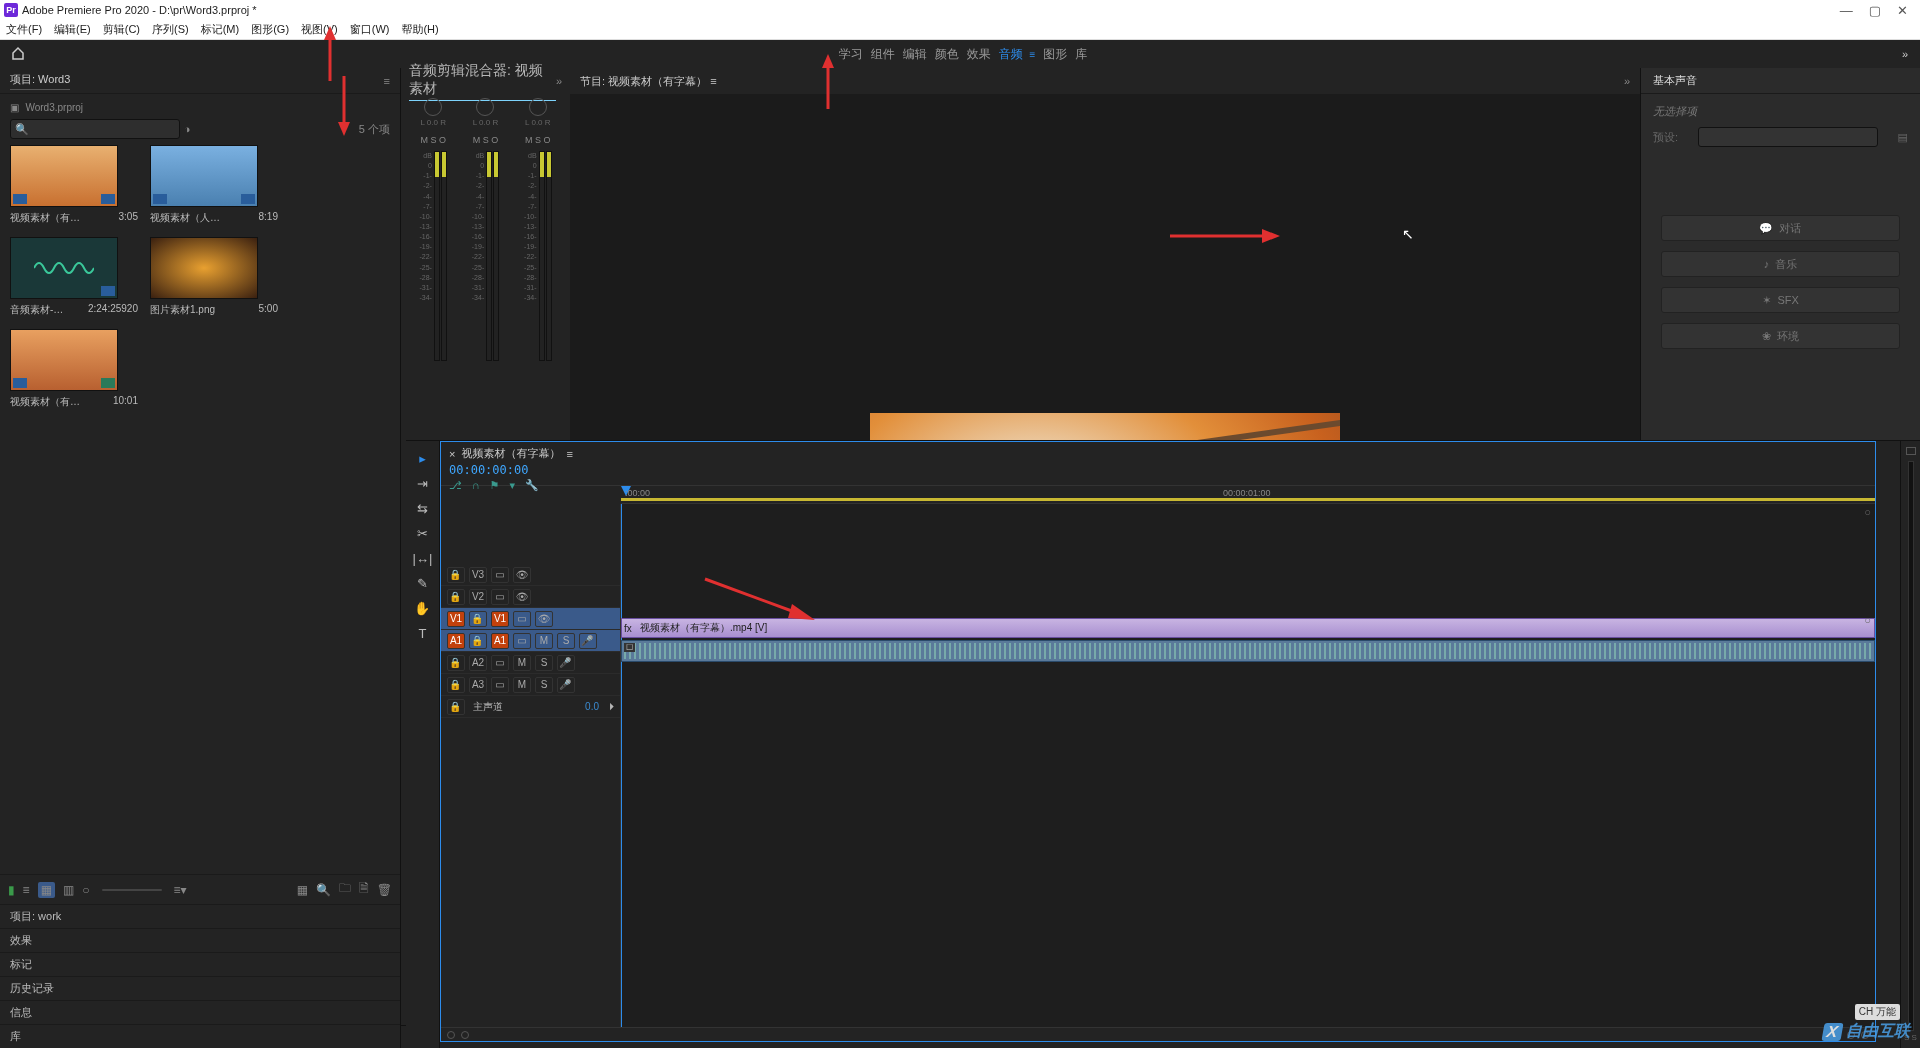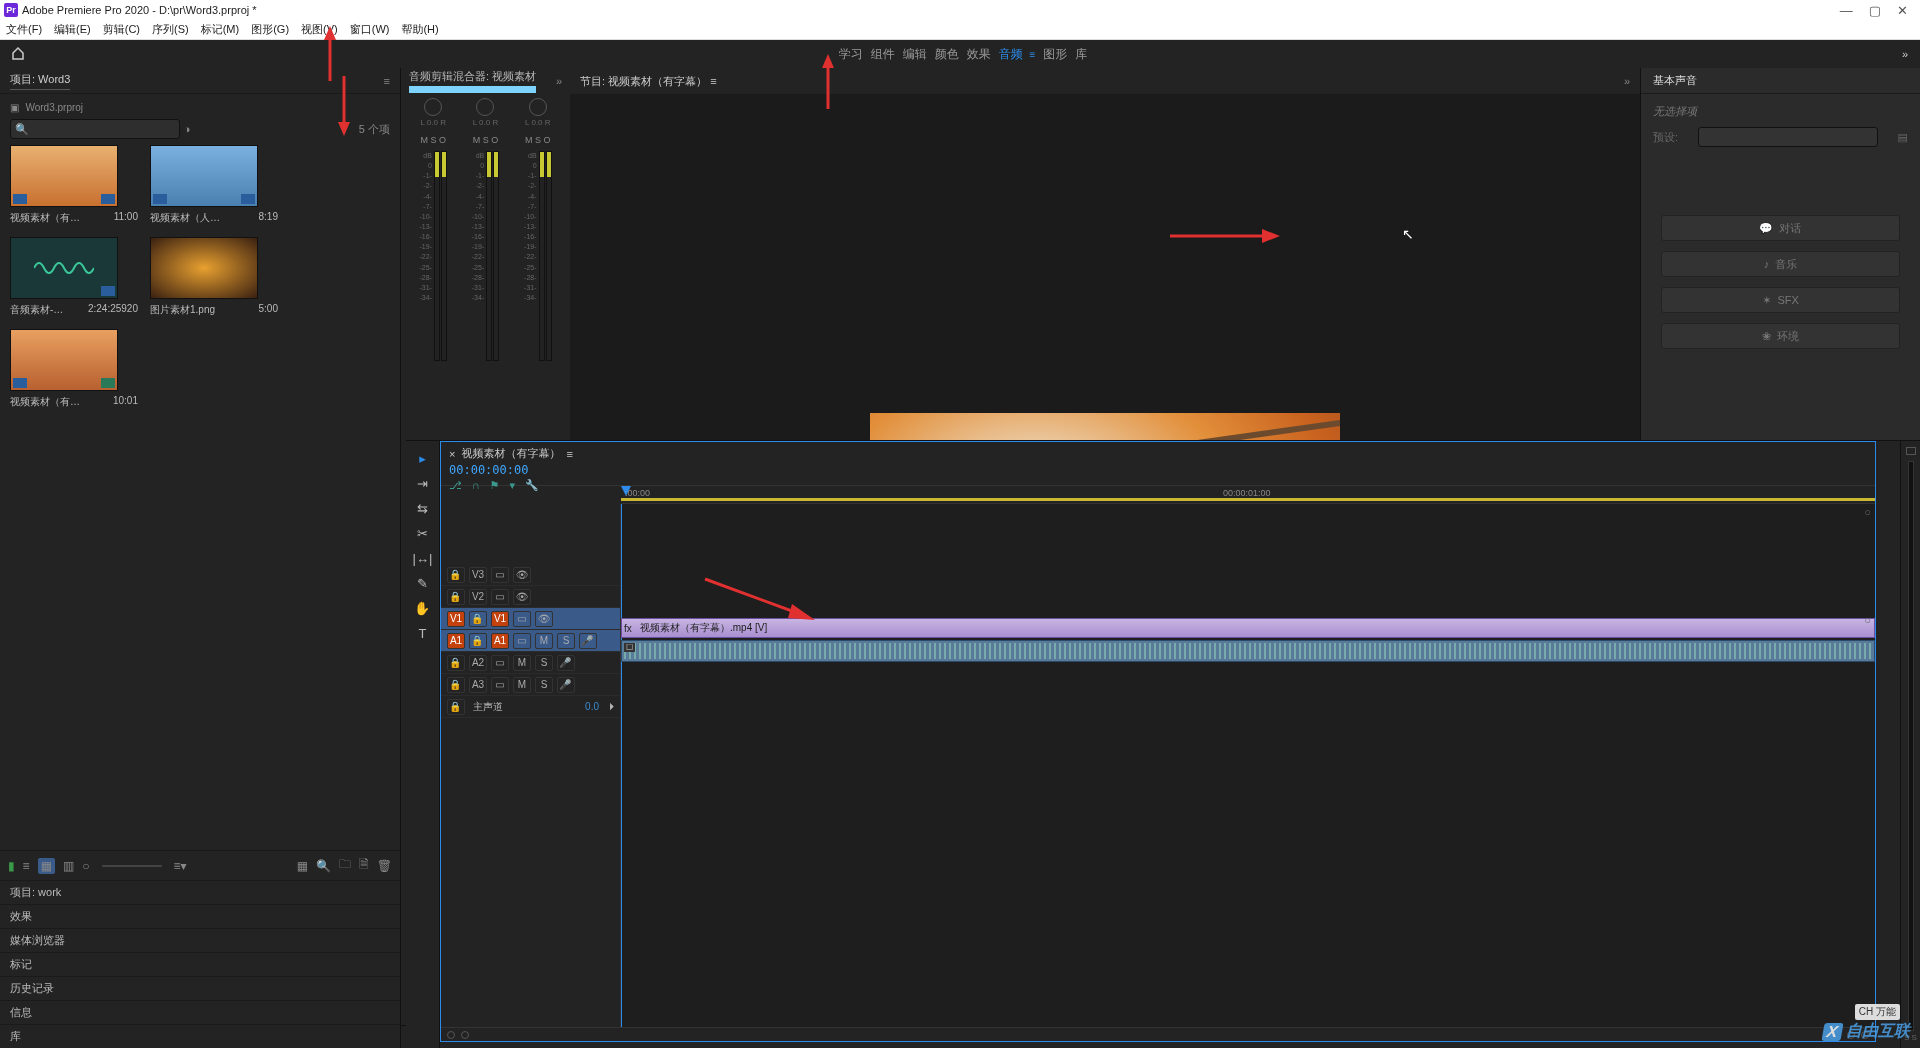--- a/index.html
+++ b/index.html
@@ -35,21 +35,21 @@
 .thumb .badge2 { position:absolute; bottom:2px; right:2px; width:14px; height:10px; background:#295d9b;}
 .media-meta { display:flex; justify-content:space-between; margin-top:4px; font-size:10px; color:#bbb;}
 .media-meta .name { max-width:72px; overflow:hidden; white-space:nowrap; text-overflow:ellipsis;}
 .proj-toolbar { height:30px; display:flex; align-items:center; gap:8px; padding:0 8px; border-top:1px solid #1a1a1a;}
 .proj-toolbar .it { color:#888; font-size:12px; cursor:pointer;}
 .proj-toolbar .thin-slider { flex:0 0 60px; height:2px; background:#444; border-radius:2px; margin:0 4px;}
 .stack-panels { display:flex; flex-direction:column; }
 .stack-panels .p-item { height:24px; display:flex; align-items:center; padding:0 10px; border-top:1px solid #1a1a1a; color:#bbb; cursor:pointer;}
 .audio-mixer { width:170px; background:#232323; border-left:1px solid #111; display:flex; flex-direction:column;}
 .audio-mixer-header { height:26px; display:flex; align-items:center; padding:0 8px; justify-content:space-between;}
-.audio-mixer-header .t { border-bottom:7px solid #7dd3fc; padding-bottom:2px; font-size:11px;}
+.audio-mixer-header .t { border-bottom:1px solid #7dd3fc; padding-bottom:2px; font-size:14px;}
 .mixer-body { flex:1; display:flex; flex-direction:column; padding:4px 6px; }
 .knob-row { display:flex; justify-content:space-around; margin-bottom:4px;}
 .knob { width:40px; text-align:center;}
 .knob .circle { width:18px; height:18px; border:1px solid #555; border-radius:50%; margin:0 auto;}
 .knob .lab { font-size:8px; color:#666; margin-top:2px;}
 .mso-row { display:flex; justify-content:space-around; margin-top:4px; font-size:9px; color:#888;}
 .meters { flex:1; display:flex; justify-content:space-around; margin-top:6px;}
 .meter-col { display:flex; flex-direction:column; align-items:center;}
 .meter-scale { font-size:7px; color:#666; line-height:1.45; text-align:right; padding-right:2px;}
 .meter-pair { display:flex; gap:1px;}
@@ -179,21 +179,21 @@
         <span style="color:#888;">5 个项</span>
       </div>
       <div class="media-grid">
         <div class="media-item">
           <div class="thumb" style="background:linear-gradient(#e8b070,#c87030);">
               <div class="badge1"></div>
               <div class="badge2"></div>
             </div>
           <div class="media-meta">
               <span class="name">视频素材（有…</span>
-              <span>11:00</span>
+              <span>3:05</span>
             </div>
         </div>
         <div class="media-item">
           <div class="thumb" style="background:linear-gradient(#7ab0e0,#4a80b0);">
               <div class="badge1"></div>
               <div class="badge2"></div>
             </div>
           <div class="media-meta">
               <span class="name">视频素材（人…</span>
               <span>8:19</span>
@@ -241,21 +241,20 @@
       <span style="flex:1"></span>
       <span class="it">▦</span>
       <span class="it">🔍</span>
       <span class="it">🗀</span>
       <span class="it">🗎</span>
       <span class="it">🗑</span>
     </div>
     <div class="stack-panels">
       <div class="p-item">项目: work</div>
       <div class="p-item">效果</div>
-      <div class="p-item">媒体浏览器</div>
       <div class="p-item">标记</div>
       <div class="p-item">历史记录</div>
       <div class="p-item">信息</div>
       <div class="p-item">库</div>
     </div>
   </div>
 
   <div class="audio-mixer">
     <div class="audio-mixer-header">
       <span class="t">音频剪辑混合器: 视频素材</span>

